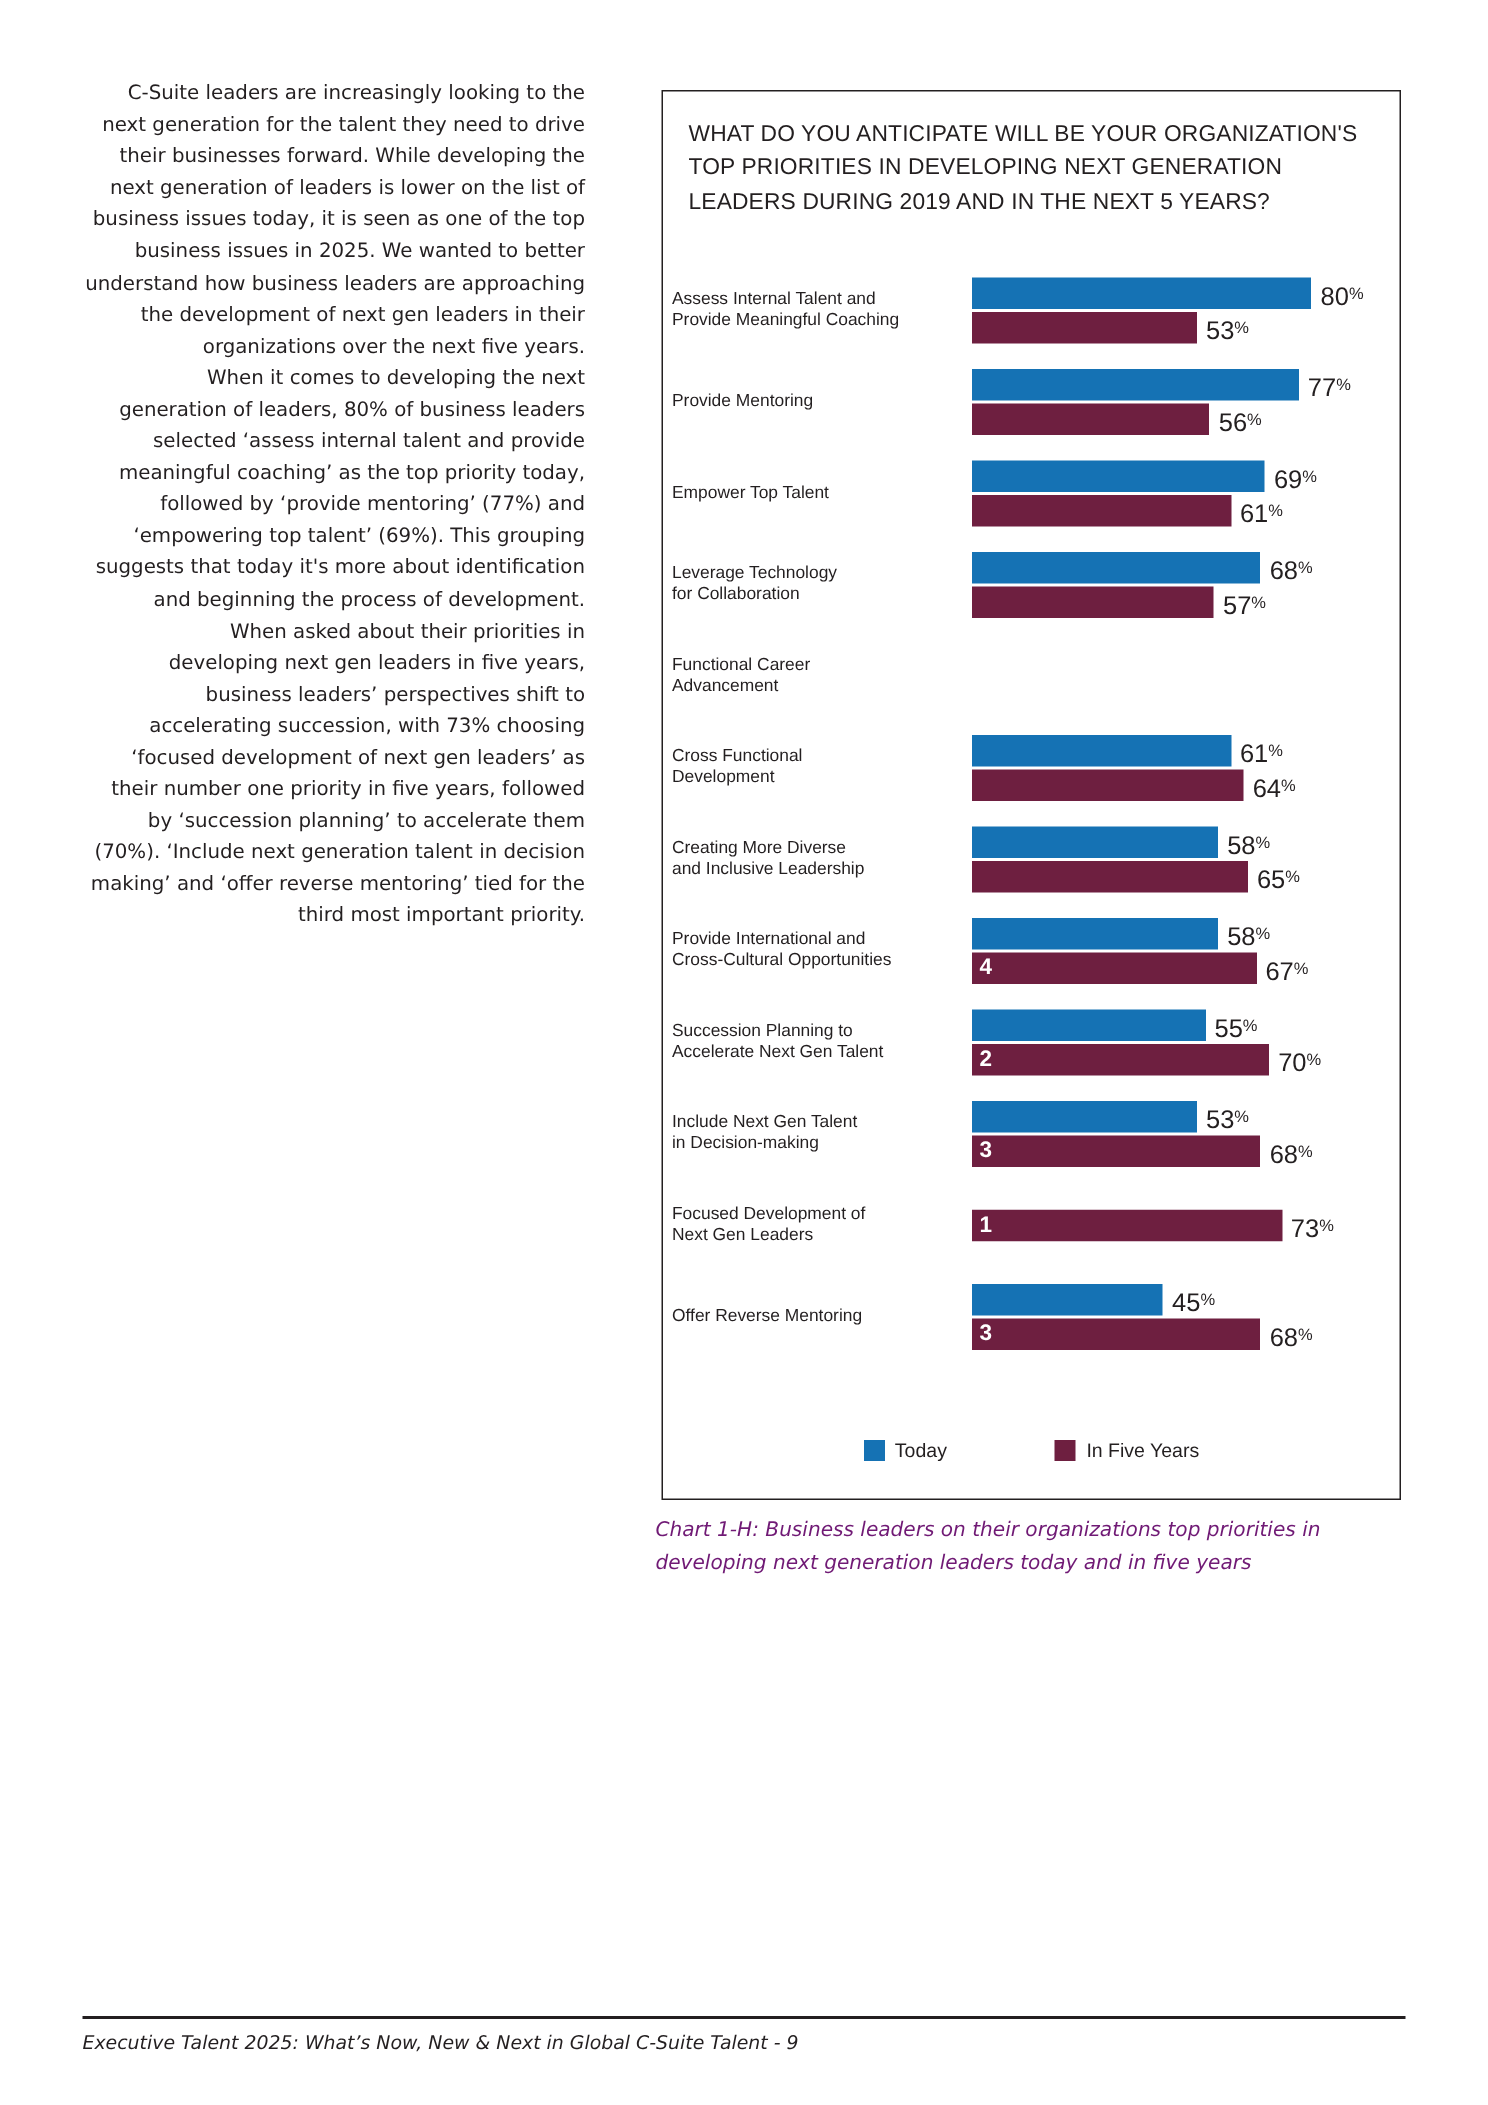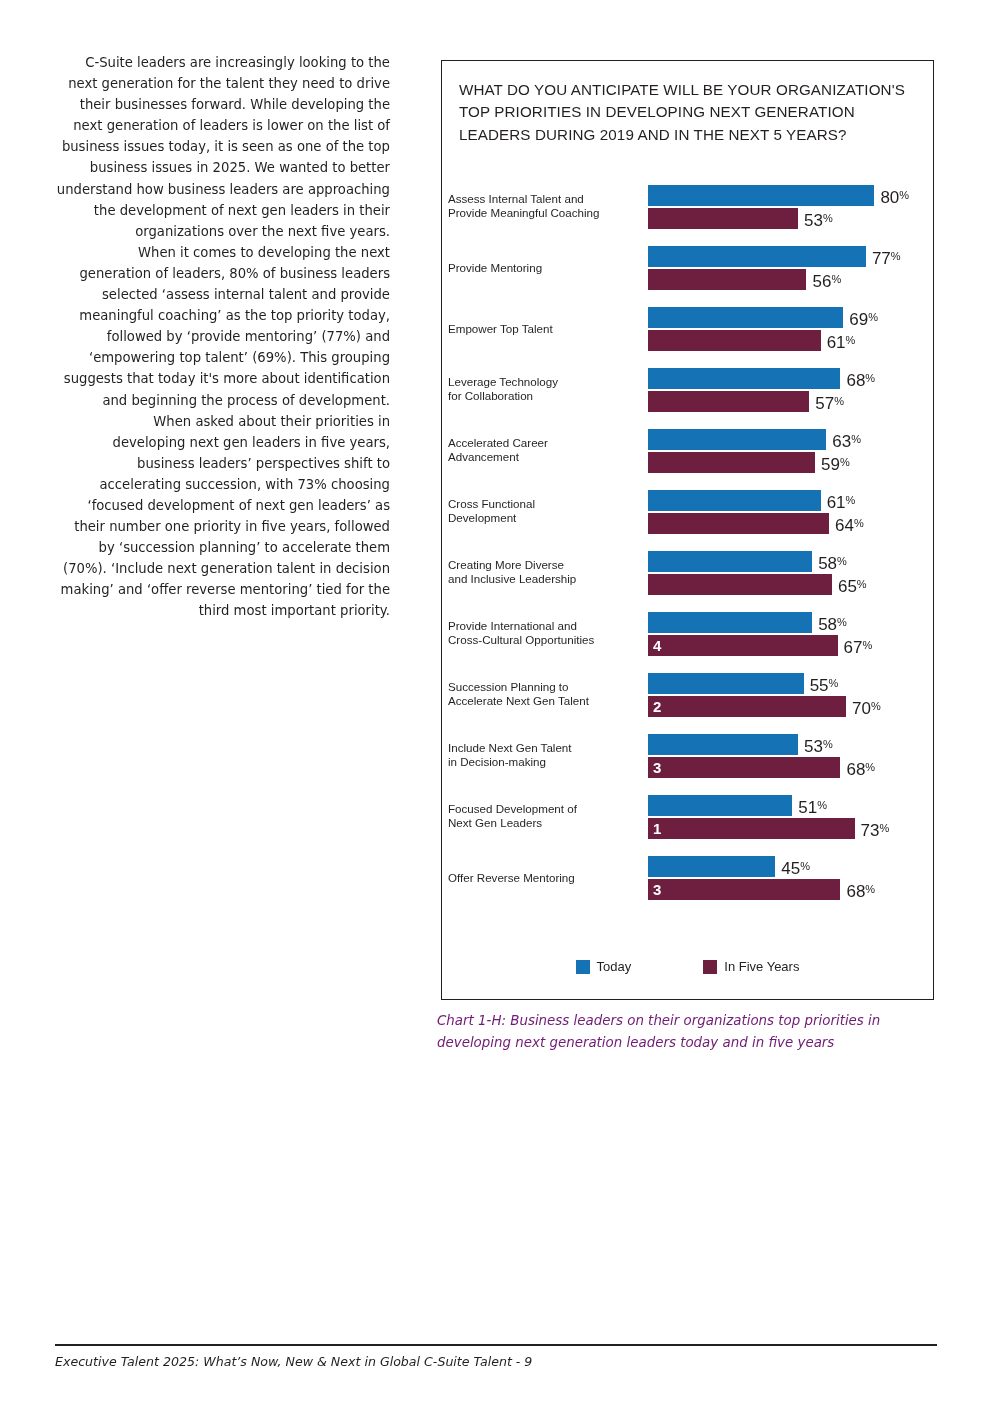--- a/index.html
+++ b/index.html
@@ -256,32 +256,22 @@
             <div class="bar-rect today" style="width: 192.44px;"></div>
             <div class="bar-value"><span>68</span><span class="pct">%</span></div>
           </div>
           <div class="bar-line five">
             <div class="bar-rect five" style="width: 161.31px;"></div>
             <div class="bar-value"><span>57</span><span class="pct">%</span></div>
           </div>
         </div>
       </div>
       <div class="chart-row">
-        <div class="cat-label">Accelerated Career
+        <div class="cat-label">Functional Career
 Advancement</div>
-        <div class="bars">
-          <div class="bar-line today">
-            <div class="bar-rect today" style="width: 178.29px;"></div>
-            <div class="bar-value"><span>63</span><span class="pct">%</span></div>
-          </div>
-          <div class="bar-line five">
-            <div class="bar-rect five" style="width: 166.97px;"></div>
-            <div class="bar-value"><span>59</span><span class="pct">%</span></div>
-          </div>
-        </div>
       </div>
       <div class="chart-row">
         <div class="cat-label">Cross Functional
 Development</div>
         <div class="bars">
           <div class="bar-line today">
             <div class="bar-rect today" style="width: 172.63px;"></div>
             <div class="bar-value"><span>61</span><span class="pct">%</span></div>
           </div>
           <div class="bar-line five">
@@ -349,24 +339,20 @@
               <span class="rank-badge">3</span>
             </div>
             <div class="bar-value"><span>68</span><span class="pct">%</span></div>
           </div>
         </div>
       </div>
       <div class="chart-row">
         <div class="cat-label">Focused Development of
 Next Gen Leaders</div>
         <div class="bars">
-          <div class="bar-line today">
-            <div class="bar-rect today" style="width: 144.33px;"></div>
-            <div class="bar-value"><span>51</span><span class="pct">%</span></div>
-          </div>
           <div class="bar-line five">
             <div class="bar-rect five" style="width: 206.59px;">
               <span class="rank-badge">1</span>
             </div>
             <div class="bar-value"><span>73</span><span class="pct">%</span></div>
           </div>
         </div>
       </div>
       <div class="chart-row">
         <div class="cat-label">Offer Reverse Mentoring</div>

